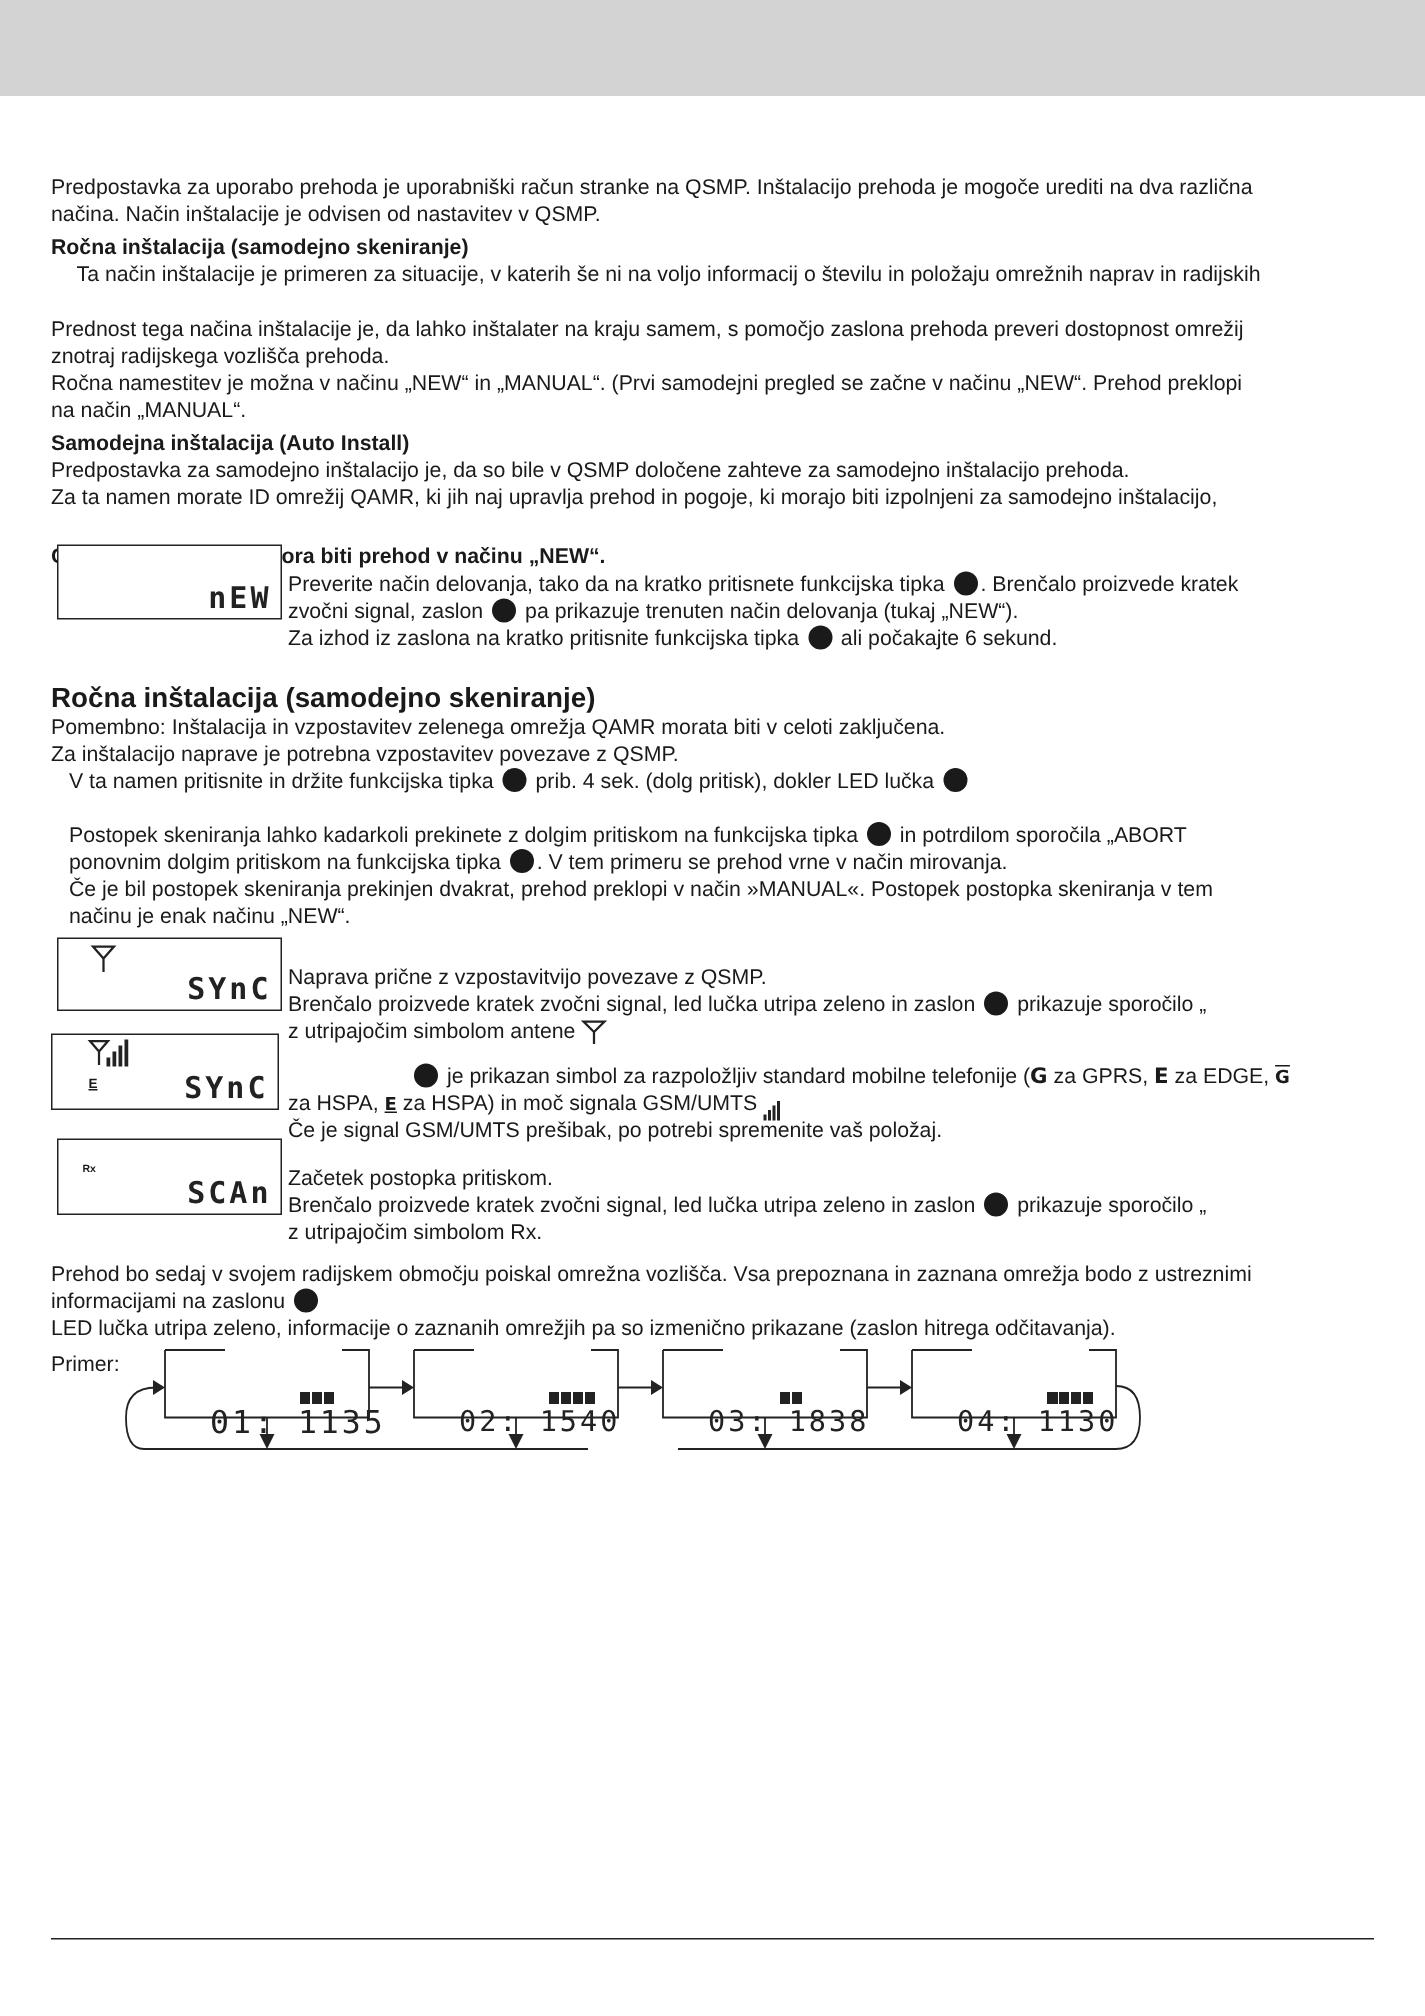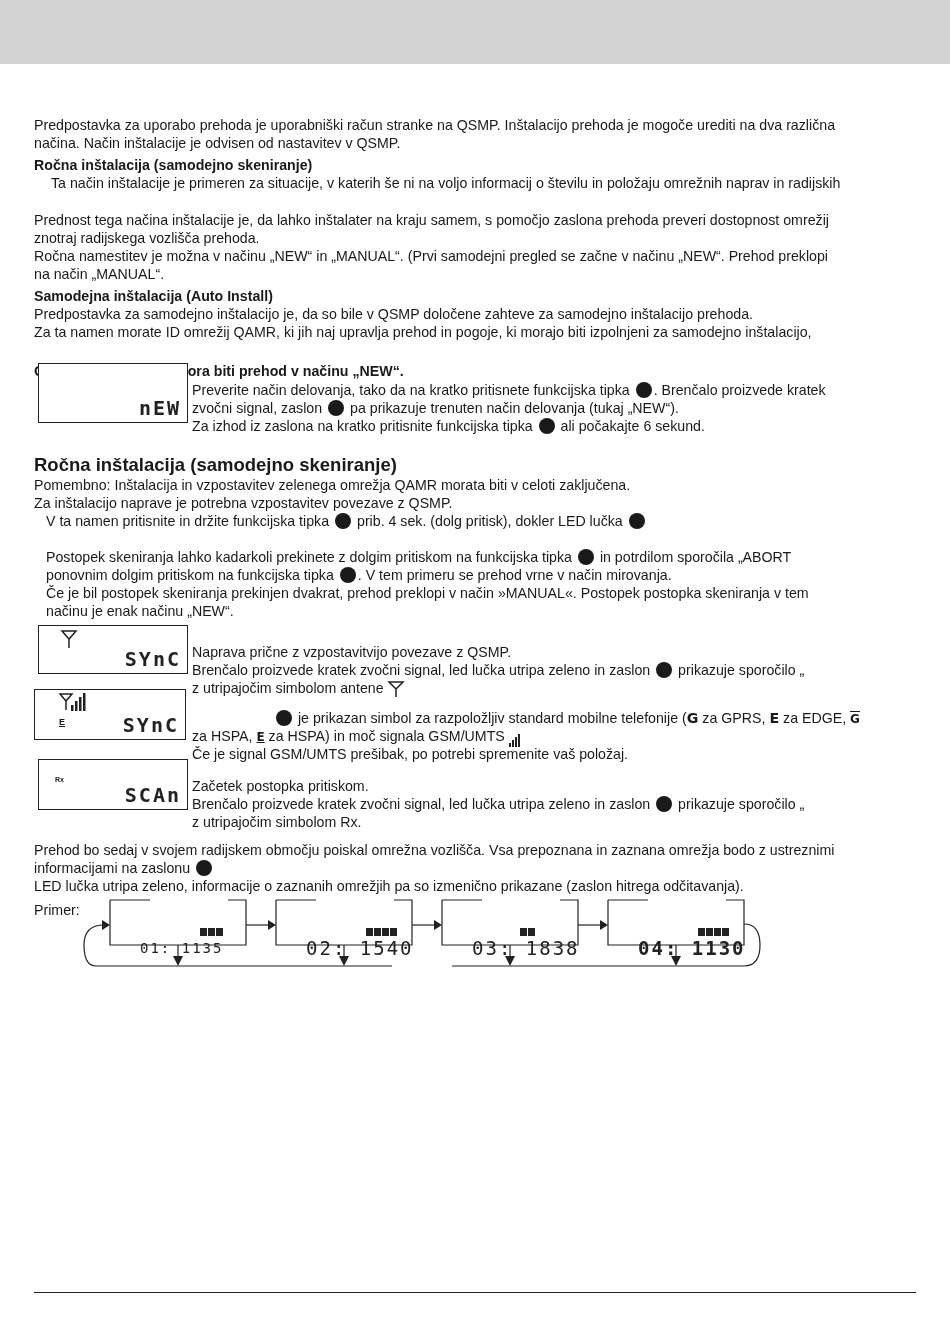--- a/index.html
+++ b/index.html
@@ -34,21 +34,21 @@
 <div class="abs" style="left:34px;top:191px">Prednost tega načina inštalacije je, da lahko inštalater na kraju samem, s pomočjo zaslona prehoda preveri dostopnost omrežij</div>
 <div class="abs" style="left:34px;top:209px">znotraj radijskega vozlišča prehoda.</div>
 <div class="abs" style="left:34px;top:227px">Ročna namestitev je možna v načinu „NEW“ in „MANUAL“. (Prvi samodejni pregled se začne v načinu „NEW“. Prehod preklopi</div>
 <div class="abs" style="left:34px;top:245px">na način „MANUAL“.</div>
 
 <div class="abs b" style="left:34px;top:267px">Samodejna inštalacija (Auto Install)</div>
 <div class="abs" style="left:34px;top:285px">Predpostavka za samodejno inštalacijo je, da so bile v QSMP določene zahteve za samodejno inštalacijo prehoda.</div>
 <div class="abs" style="left:34px;top:303px">Za ta namen morate ID omrežij QAMR, ki jih naj upravlja prehod in pogoje, ki morajo biti izpolnjeni za samodejno inštalacijo,</div>
 
 <div class="abs b" style="left:34px;top:342px">Ob zagonu prehoda, mora biti prehod v načinu „NEW“.</div>
-<div class="lcd" style="left:38px;top:363px;width:150px;height:60px">
+<div class="lcd" style="left:38px;top:363px;width:150px;height:50px">
   <div class="seg" style="right:6px;bottom:2px;font-size:20px">nEW</div>
 </div>
 <div class="abs" style="left:192px;top:361px"><span>Preverite način delovanja, tako da na kratko pritisnete funkcijska tipka</span> <span class="dot"></span><span>. Brenčalo proizvede kratek</span></div>
 <div class="abs" style="left:192px;top:379px"><span>zvočni signal, zaslon</span> <span class="dot"></span> <span>pa prikazuje trenuten način delovanja (tukaj „NEW“).</span></div>
 <div class="abs" style="left:192px;top:397px"><span>Za izhod iz zaslona na kratko pritisnite funkcijska tipka</span> <span class="dot"></span> <span>ali počakajte 6 sekund.</span></div>
 
 <div class="abs h2" style="left:34px;top:434px">Ročna inštalacija (samodejno skeniranje)</div>
 <div class="abs" style="left:34px;top:456px">Pomembno: Inštalacija in vzpostavitev zelenega omrežja QAMR morata biti v celoti zaključena.</div>
 <div class="abs" style="left:34px;top:474px">Za inštalacijo naprave je potrebna vzpostavitev povezave z QSMP.</div>
 <div class="abs" style="left:46px;top:492px"><span>V ta namen pritisnite in držite funkcijska tipka</span> <span class="dot"></span> <span>prib. 4 sek. (dolg pritisk), dokler LED lučka</span> <span class="dot"></span></div>
@@ -120,28 +120,28 @@
     <path d="M608 925 L600 920 L600 930 Z"></path>
     <path d="M178 966 L173 956 L183 956 Z"></path>
     <path d="M344 966 L339 956 L349 956 Z"></path>
     <path d="M510 966 L505 956 L515 956 Z"></path>
     <path d="M676 966 L671 956 L681 956 Z"></path>
   </g>
 </svg>
 
 <div class="abs" style="left:110px;top:900px;width:136px;height:45px">
   <div style="position:absolute;right:22px;top:8px;height:8px;width:24px;background:repeating-linear-gradient(90deg,#222 0 7px,#fff 7px 8px)"></div>
-  <div class="seg" style="left:30px;top:19px;font-size:14px;font-weight:normal"><span>01:</span> <span>1135</span></div>
+  <div class="seg" style="left:30px;top:19px;font-size:21px;font-weight:normal"><span>01:</span> <span>1135</span></div>
 </div>
 <div class="abs" style="left:276px;top:900px;width:136px;height:45px">
   <div style="position:absolute;right:14px;top:8px;height:8px;width:32px;background:repeating-linear-gradient(90deg,#222 0 7px,#fff 7px 8px)"></div>
   <div class="seg" style="left:30px;top:19px;font-size:19px;font-weight:normal"><span>02:</span> <span>1540</span></div>
 </div>
 <div class="abs" style="left:442px;top:900px;width:124px;height:45px">
   <div style="position:absolute;right:30px;top:8px;height:8px;width:16px;background:repeating-linear-gradient(90deg,#222 0 7px,#fff 7px 8px)"></div>
   <div class="seg" style="left:30px;top:19px;font-size:19px;font-weight:normal"><span>03:</span> <span>1838</span></div>
 </div>
 <div class="abs" style="left:608px;top:900px;width:136px;height:45px">
   <div style="position:absolute;right:14px;top:8px;height:8px;width:32px;background:repeating-linear-gradient(90deg,#222 0 7px,#fff 7px 8px)"></div>
-  <div class="seg" style="left:30px;top:19px;font-size:19px;font-weight:bold"><span>04:</span> <span>1130</span></div>
+  <div class="seg" style="left:30px;top:19px;font-size:19px;font-weight:normal"><span>04:</span> <span>1130</span></div>
 </div>
 
 <div class="footer-rule"></div>
 
 </body></html>

